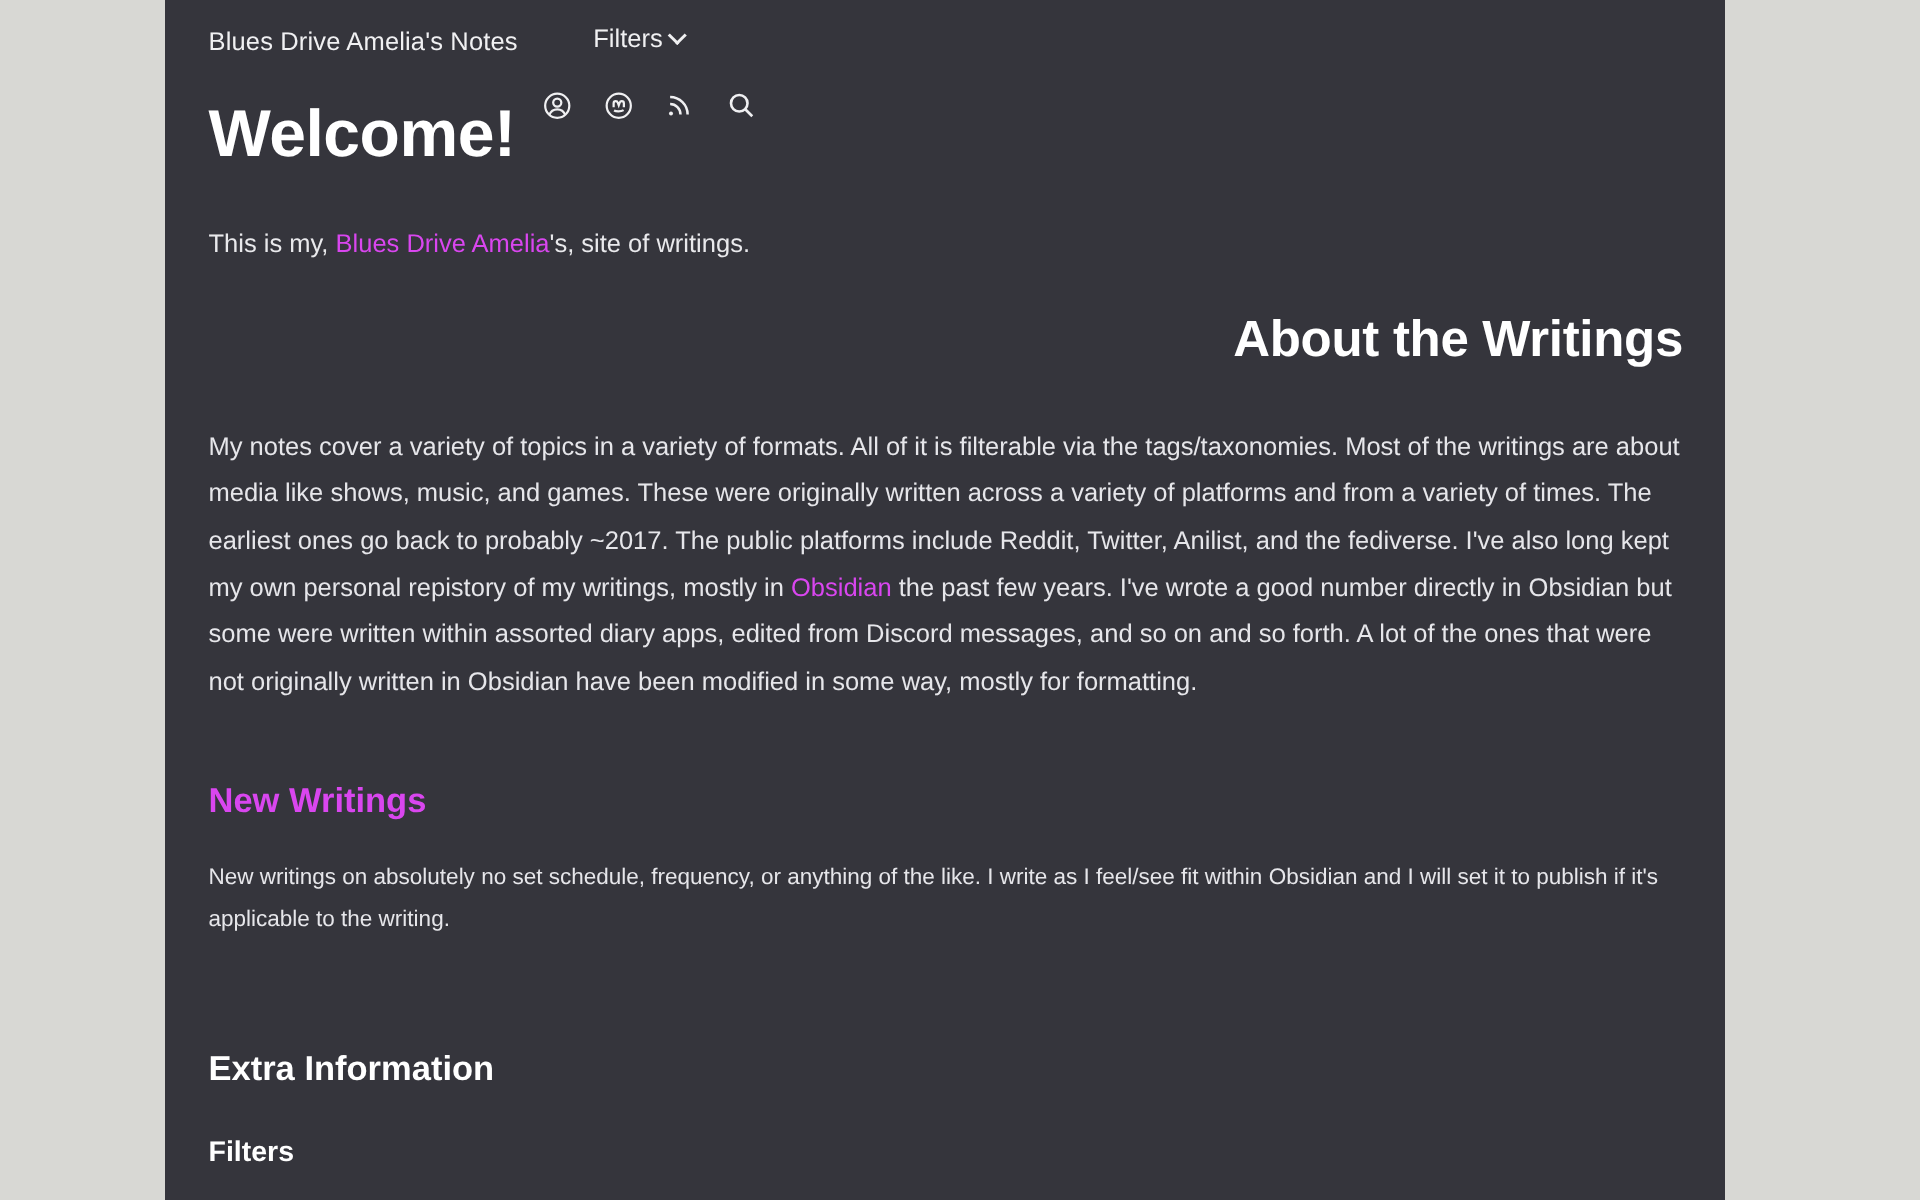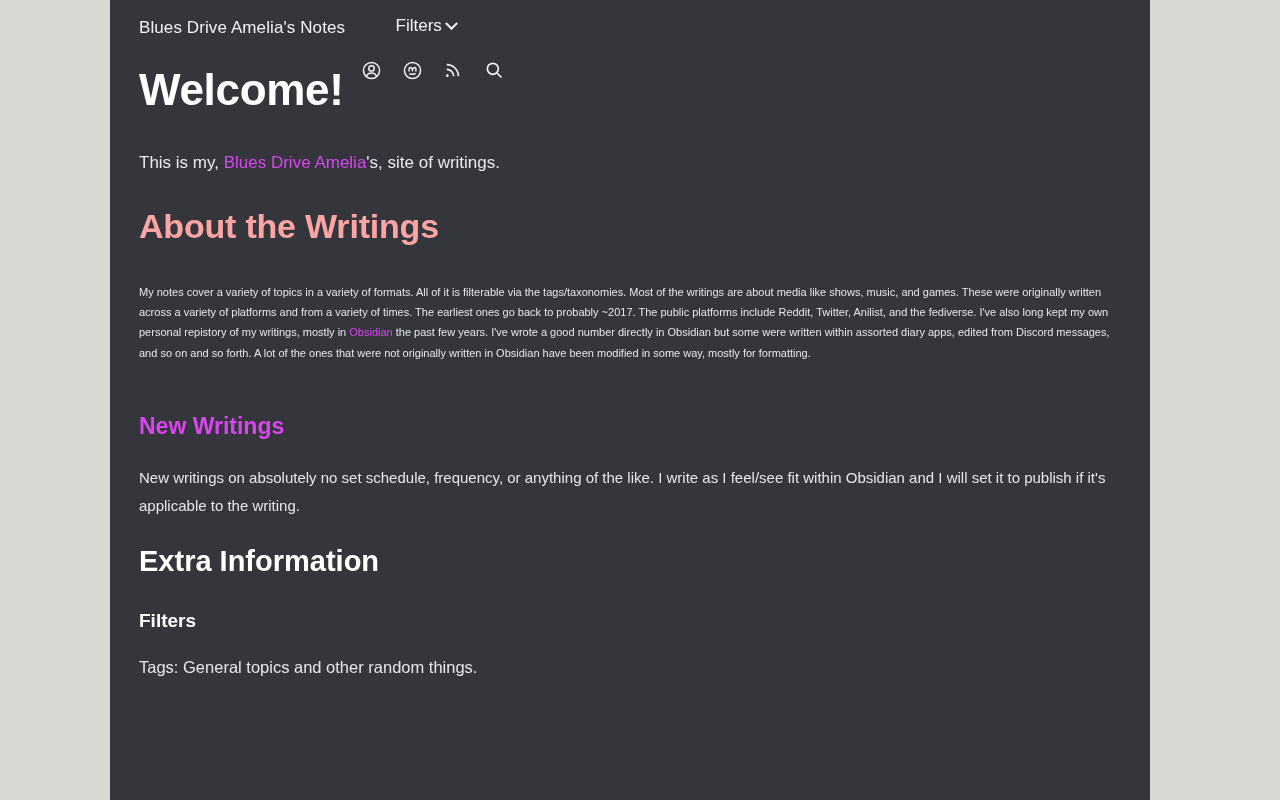--- a/index.html
+++ b/index.html
@@ -103,46 +103,47 @@
     font-size: 17px;
     line-height: 1.55;
     margin: 36px 0 0 0;
     color: #e9e9ec;
   }
   h2.section {
     font-size: 34px;
     font-weight: 700;
     margin: 30px 0 0 0;
     letter-spacing: -0.2px;
-    color: #fca5a5;
+    color: #ffffff;
+    text-align: right;
   }
   p.body {
-    font-size: 11px;
+    font-size: 17px;
     line-height: 1.85;
     margin: 36px 0 0 0;
     color: #e6e6ea;
     max-width: 1000px;
   }
   h3.sub {
     font-size: 23px;
     font-weight: 700;
     margin: 50px 0 0 0;
     color: #d946ef;
   }
   p.body2 {
     font-size: 15px;
     line-height: 1.85;
     margin: 24px 0 0 0;
     color: #e6e6ea;
     max-width: 1000px;
   }
   h3.extra {
-    font-size: 29px;
-    font-weight: 700;
-    margin: 25px 0 0 0;
+    font-size: 23px;
+    font-weight: 700;
+    margin: 72px 0 0 0;
     color: #ffffff;
   }
   h4.filters {
     font-size: 19px;
     font-weight: 700;
     margin: 32px 0 0 0;
     color: #ffffff;
   }
   p.tags {
     font-size: 16.5px;

